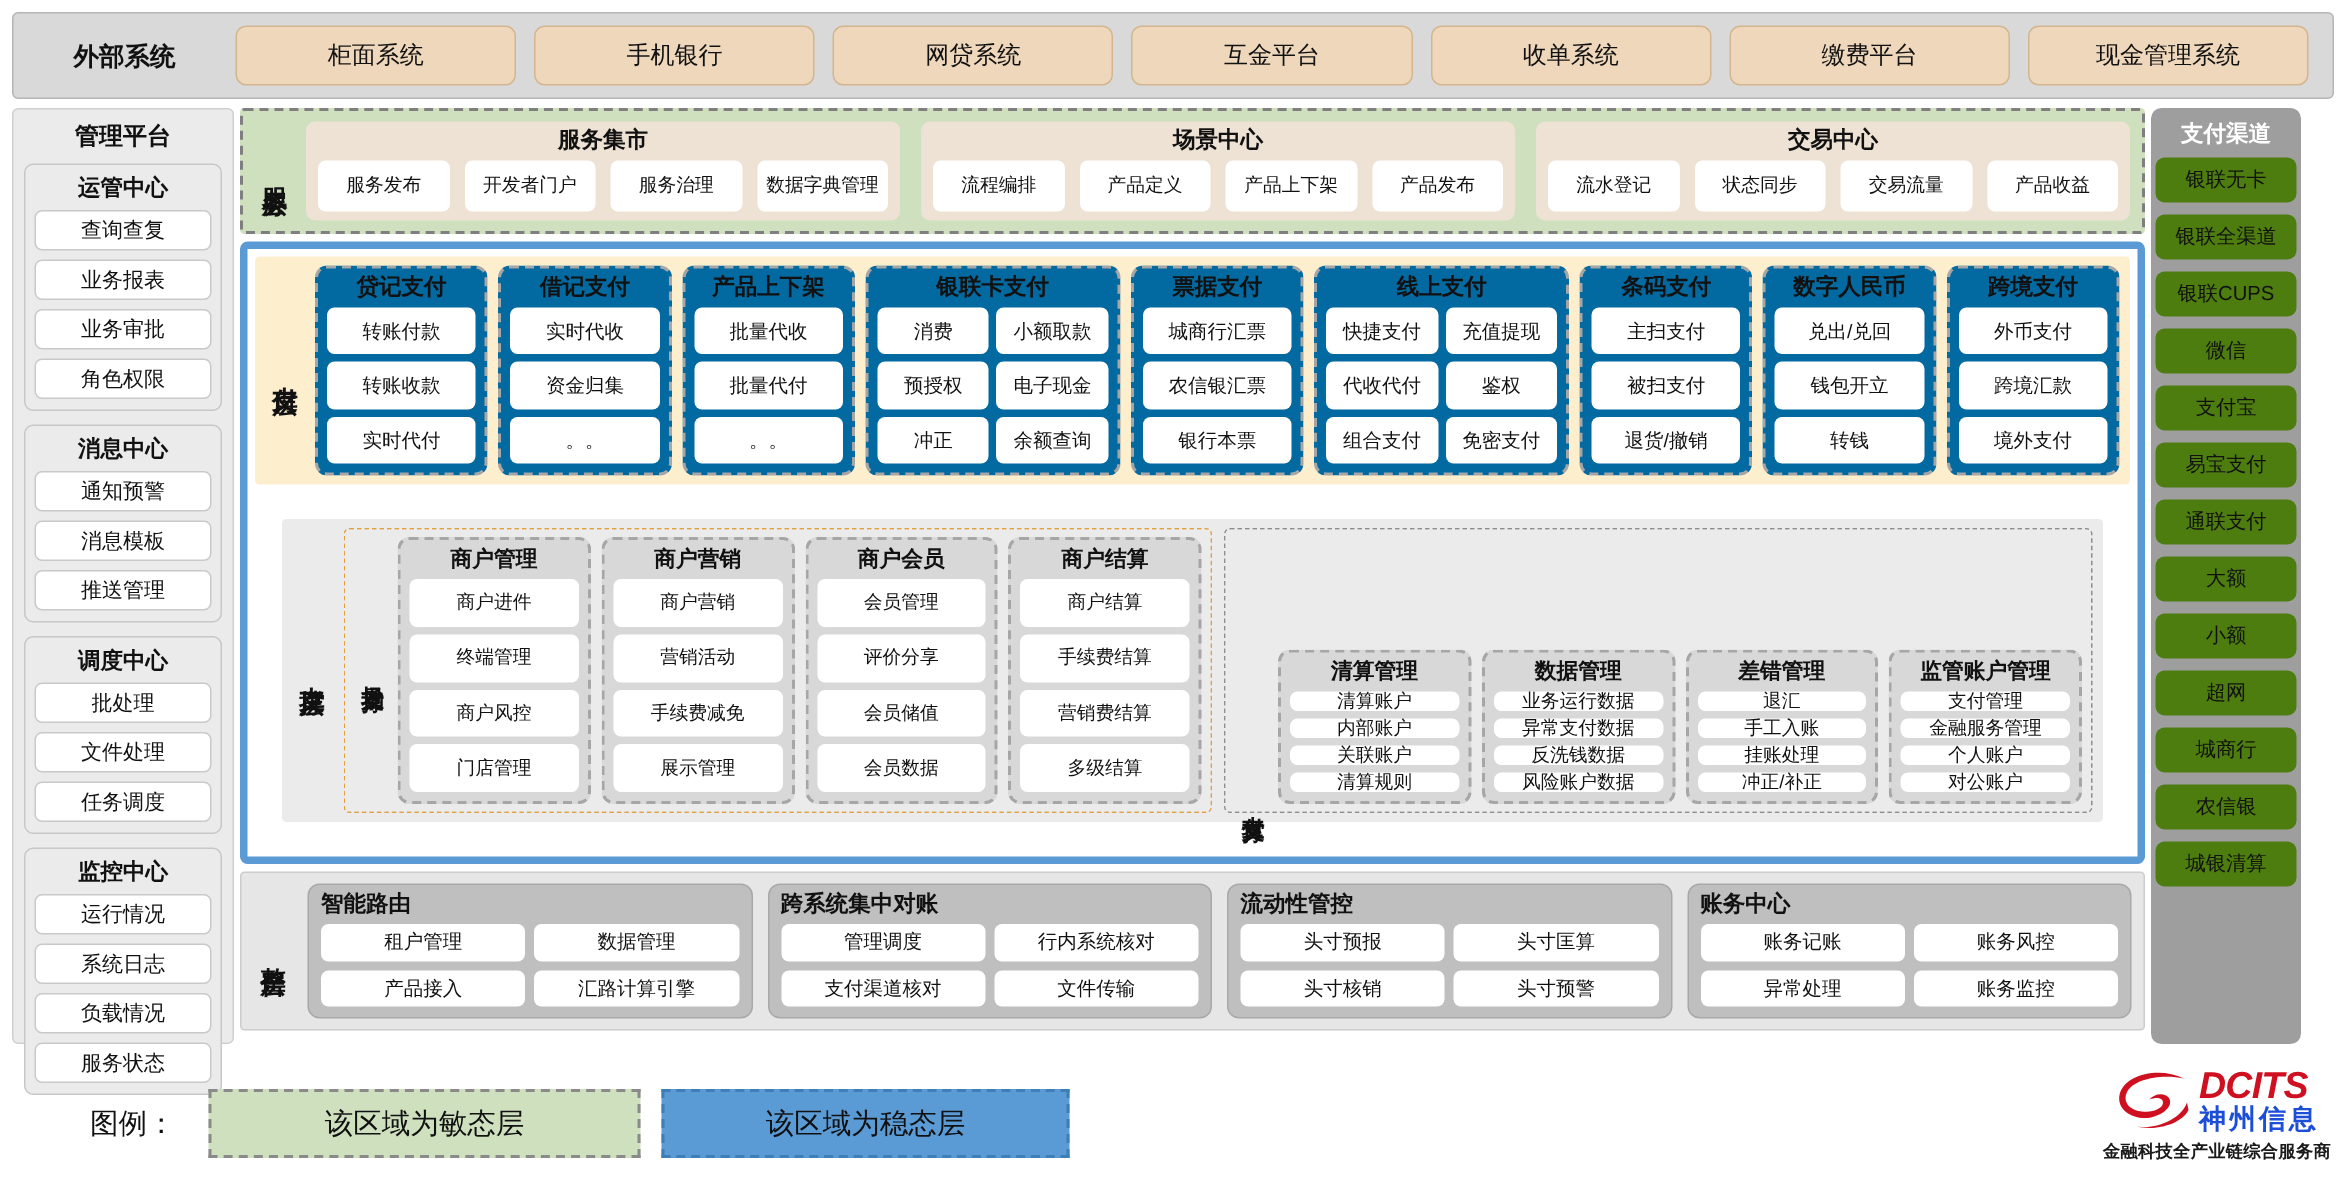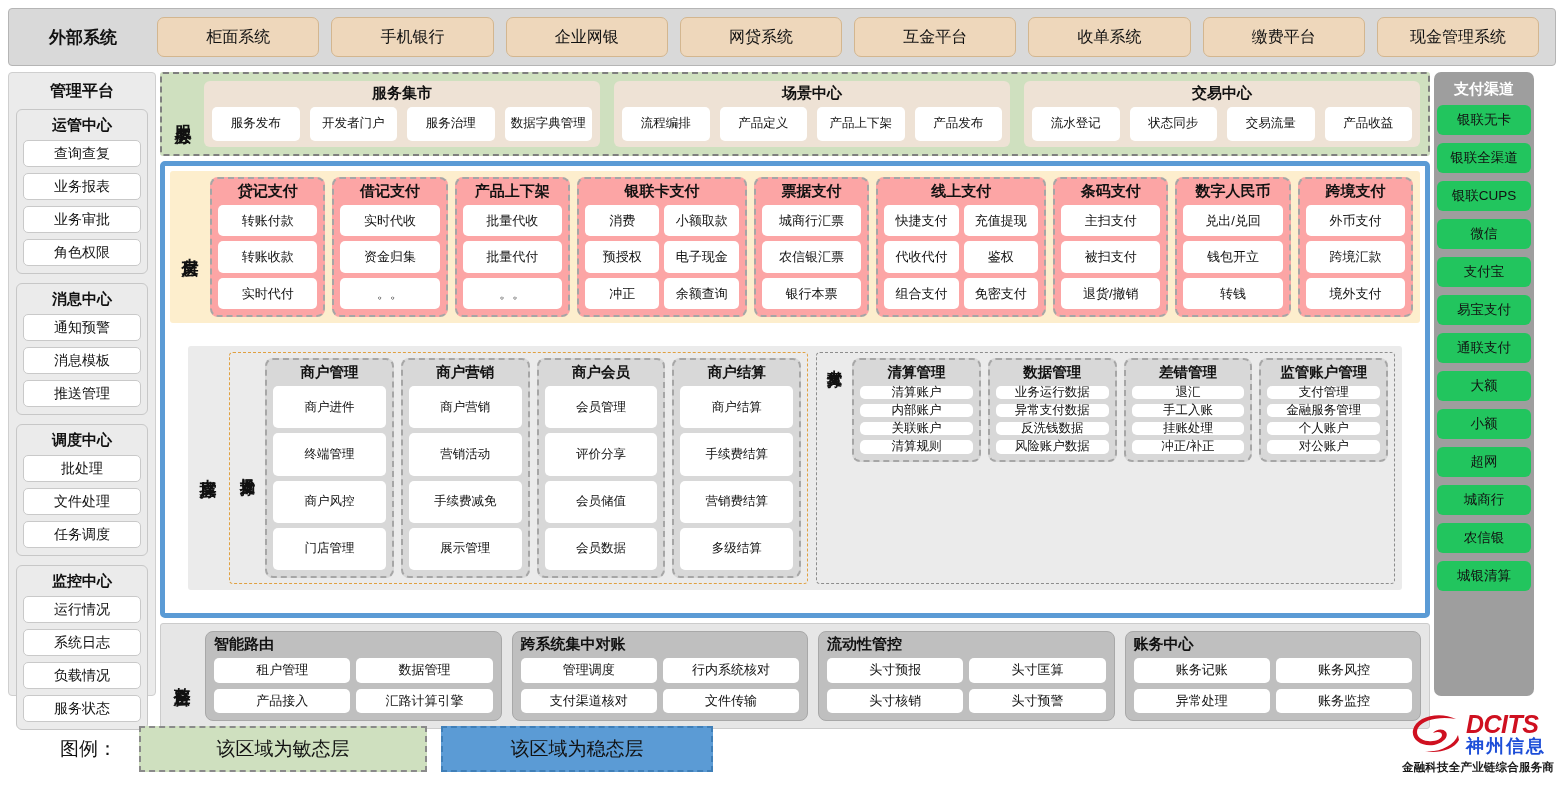--- a/index.html
+++ b/index.html
@@ -67,21 +67,21 @@
   
   .right-panel {
     position: absolute; left: 1434px; top: 72px;
     width: 100px; height: 624px;
     background: #9e9e9e; border-radius: 7px;
     padding: 6px 3px;
   }
   .right-title { text-align:center; font-weight:bold; font-size:15px; color:#fff; margin: 2px 0 6px; }
   .right-chip {
     height: 30px; margin-bottom: 8px; font-size: 13.5px;
-    background: #22c55e; border: none; border-radius: 6px;
+    background: #4d7c0f; border: none; border-radius: 6px;
   }
 
   
   .center { position: absolute; left: 160px; top: 72px; width: 1270px; }
 
   
   .service-layer {
     background: #cfe0bf; border: 2px dashed #7f7f7f; border-radius: 3px;
     padding: 7px 8px; display: flex; align-items: stretch; gap: 8px;
     height: 84px;
@@ -109,44 +109,44 @@
   }
 
   
   .pay-layer {
     background: #fdeecd; border-radius: 3px;
     margin: 5px; padding: 6px 7px;
     display: flex; align-items: stretch; gap: 7px;
     height: 152px;
   }
   .pay-group {
-    background: #fca5a5; border: 2px dashed #a6a6a6; border-radius: 8px;
+    background: #0369a1; border: 2px dashed #a6a6a6; border-radius: 8px;
     padding: 2px 6px 6px;
     display: flex; flex-direction: column;
   }
   .pay-group-title { text-align:center; font-weight:bold; font-size:15px; margin: 1px 0 4px; }
   .pay-grid { display: grid; gap: 5px; flex: 1; }
   .pay-grid.c1 { grid-template-columns: 1fr; }
   .pay-grid.c2 { grid-template-columns: 1fr 1fr; }
   .pay-chip { border: none; background: #fff; border-radius: 5px; font-size: 13px; }
 
   
   .sup-layer {
     background: #ebebeb; border-radius: 3px;
     margin: 23px; padding: 6px 7px;
     display: flex; align-items: stretch; gap: 8px;
-    height: 244px;
+    height: 202px;
   }
   .sup-inner-scene {
     flex: 1 1 0; border: 1px dashed #e0a040; border-radius: 4px;
     padding: 5px 6px; display: flex; align-items: stretch; gap: 7px;
   }
   .sup-inner-pay {
     flex: 1 1 0; border: 1px dashed #8d8d8d; border-radius: 4px;
-    padding: 5px 6px; display: flex; align-items: flex-start; gap: 7px;
+    padding: 5px 6px; display: flex; align-items: flex-end; gap: 7px;
   }
   .sub-vlabel {
     writing-mode: vertical-rl; text-orientation: upright;
     font-weight: bold; font-size: 15px; letter-spacing: 1px;
     display: flex; align-items: center; justify-content: center;
     flex: none; width: 22px; color: #111;
   }
   .sup-group {
     flex: 1 1 0; background: #d8d8d8; border: 2px dashed #a6a6a6; border-radius: 8px;
     padding: 2px 6px 6px; display: flex; flex-direction: column;
@@ -192,21 +192,20 @@
 </head>
 <body>
 
 <div id="root">
 
   <div class="ext-bar">
     <div class="ext-title">外部系统</div>
     <div class="ext-items" id="ext-items">
         <div class="ext-chip">柜面系统</div>
         <div class="ext-chip">手机银行</div>
-        <div class="ext-chip">企业网银</div>
         <div class="ext-chip">网贷系统</div>
         <div class="ext-chip">互金平台</div>
         <div class="ext-chip">收单系统</div>
         <div class="ext-chip">缴费平台</div>
         <div class="ext-chip">现金管理系统</div>
       </div>
   </div>
 
   <div class="left-panel">
     <div class="left-title">管理平台</div>

